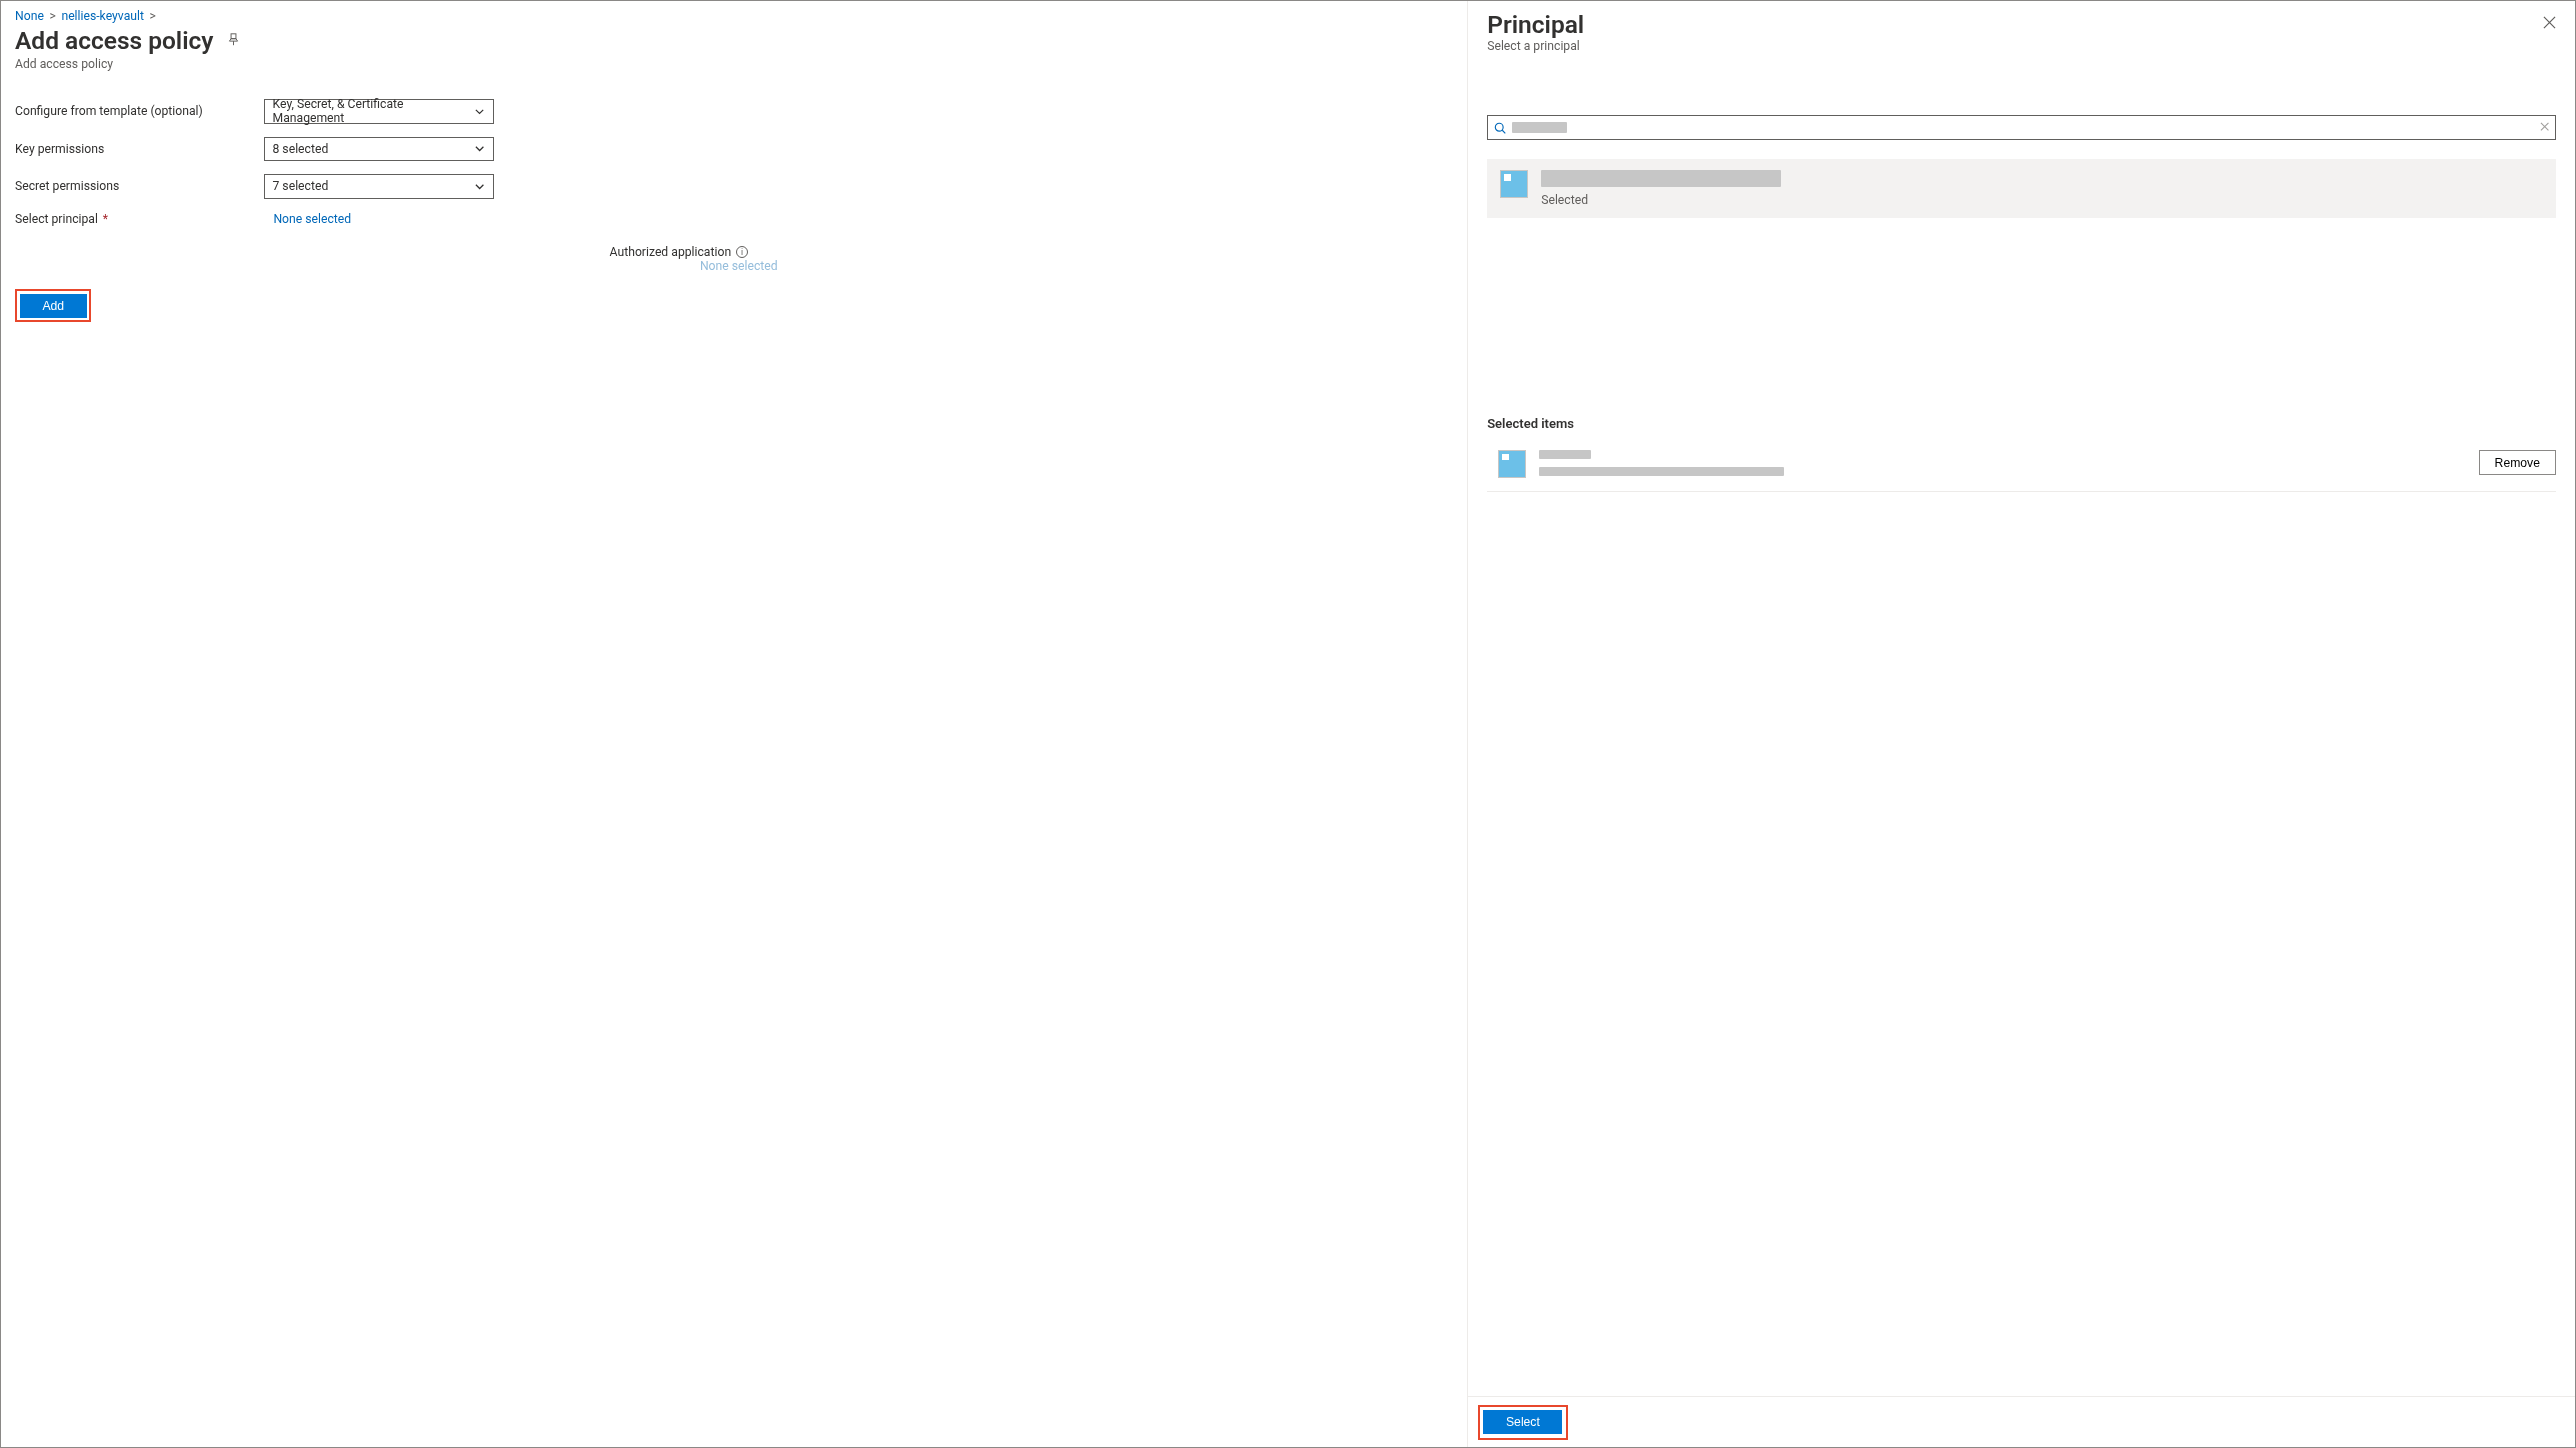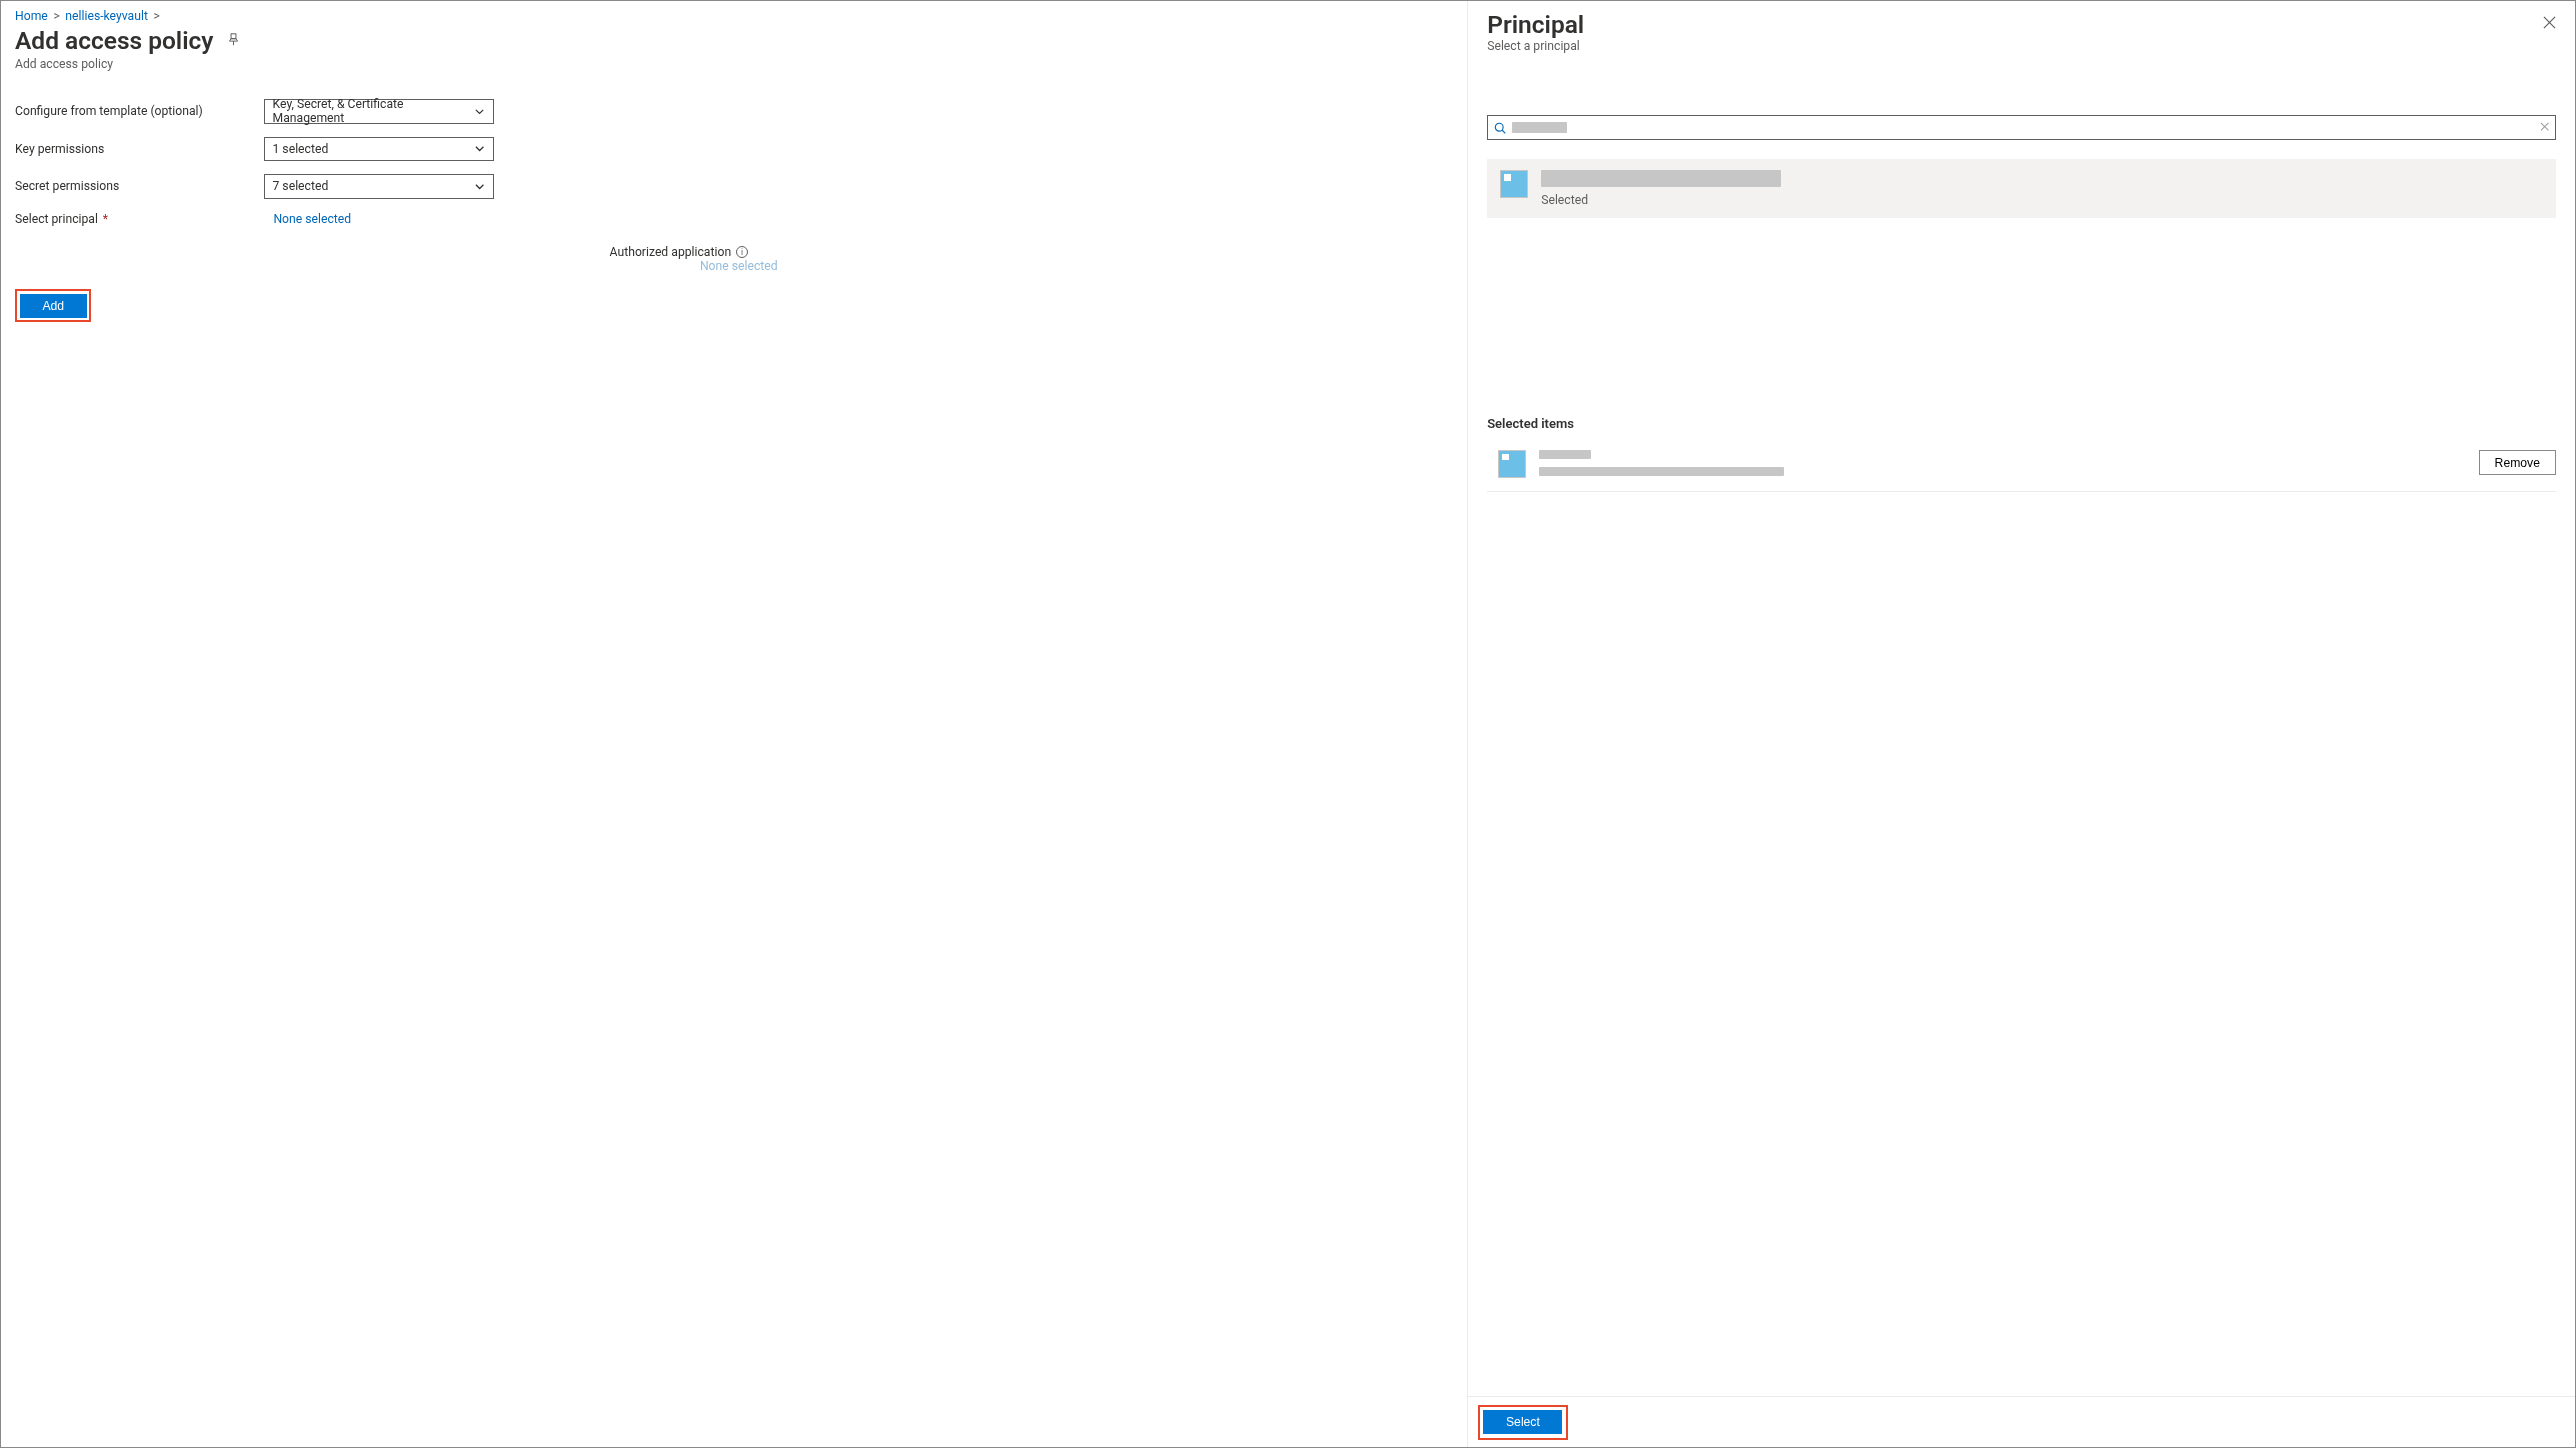--- a/index.html
+++ b/index.html
@@ -205,21 +205,21 @@
     padding: 3.8px;
   }
 </style>
 </head>
 <body>
 
 <div class="app">
 
   <div class="left-col">
     <div class="breadcrumb">
-      <a>Home</a>
+      <a>None</a>
       <span class="sep">&gt;</span>
       <a>nellies-keyvault</a>
       <span class="sep">&gt;</span>
     </div>
 
     <div class="title-row">
       <h1 class="title">Add access policy</h1>
       <span class="pin-icon">
         <svg width="13" height="13" viewBox="0 0 16 16" fill="none" stroke="currentColor" stroke-width="1.2">
           <rect x="5" y="1" width="6" height="6"></rect>
@@ -237,21 +237,21 @@
         <span>Key, Secret, &amp; Certificate Management</span>
         <svg class="chevron" viewBox="0 0 12 12">
             <path d="M2 4 L6 8 L10 4" fill="none" stroke="#323130" stroke-width="1.3"></path>
           </svg>
       </div>
     </div>
 
     <div class="form-row">
       <div class="form-label">Key permissions</div>
       <div class="dropdown">
-        <span>1 selected</span>
+        <span>8 selected</span>
         <svg class="chevron" viewBox="0 0 12 12">
             <path d="M2 4 L6 8 L10 4" fill="none" stroke="#323130" stroke-width="1.3"></path>
           </svg>
       </div>
     </div>
 
     <div class="form-row">
       <div class="form-label">Secret permissions</div>
       <div class="dropdown">
         <span>7 selected</span>

